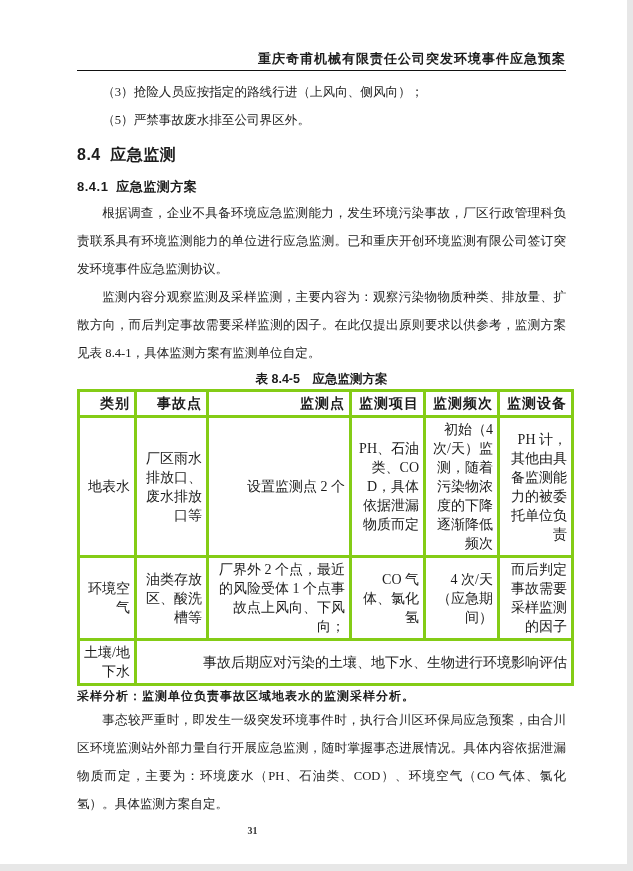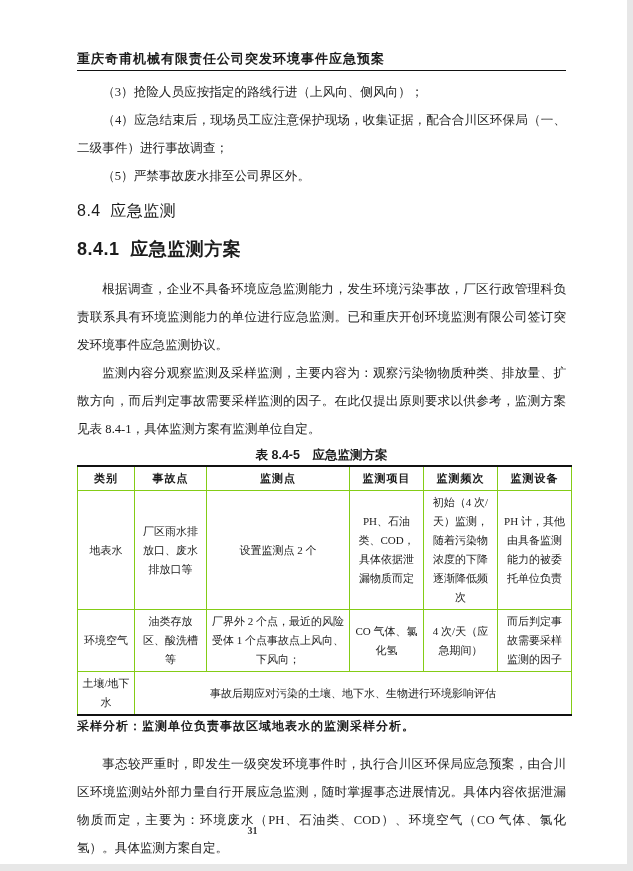--- a/index.html
+++ b/index.html
@@ -17,76 +17,76 @@
   }
   .content {
     position: relative;
     padding: 0 61px 16px 77px; 
   }
   
   .doc-header {
     padding-top: 50px;
     margin: 0 61px 0 77px;
     border-bottom: 1.5px solid #111;
-    text-align: left;
+    text-align: right;
   }
   .doc-header .title {
     font-size: 13px;
     font-weight: bold;
     letter-spacing: 1px;
     line-height: 18px;
     padding-bottom: 2px;
   }
   
   .para {
     font-size: 12.6px;
     line-height: 28px;
     text-indent: 2em;
     text-align: justify;
   }
   .list-block { margin-top: 7px; }
   h1.sec1 {
     font-family: "Liberation Sans", "DejaVu Sans", sans-serif;
-    font-size: 16px; font-weight: normal;
+    font-size: 16px; font-weight: bold;
     margin-top: 9px; line-height: 24px;
     letter-spacing: 0.5px;
   }
   h2.sec2 {
     font-family: "Liberation Sans", "DejaVu Sans", sans-serif;
-    font-size: 18px; font-weight: bold;
-    margin-top: 16px; line-height: 20px;
+    font-size: 13px; font-weight: bold;
+    margin-top: 10px; line-height: 20px;
     letter-spacing: 0.5px;
   }
   .sec-num { margin-right: 0.6em; }
-  .pspace { margin-top: 16px; }
+  .pspace { margin-top: 2px; }
   
   .tbl-caption {
     font-family: "Liberation Sans", "DejaVu Sans", sans-serif;
     font-size: 12.5px; font-weight: bold;
     text-align: center;
     margin-top: 4px;
     line-height: 17px;
   }
   table.mon-table {
     border-collapse: collapse;
     table-layout: fixed;
     width: 494px;
     margin-top: 1px;
     border-top: 2px solid #111;
     border-bottom: 2px solid #111;
     border-left: 1px solid #111;
     border-right: 1px solid #111;
   }
   table.mon-table th, table.mon-table td {
-    border: 1px solid #84cc16;
-    font-size: 11px;
+    border: 3px solid #84cc16;
+    font-size: 14px;
     line-height: 19px;
     padding: 2px 4px;
     vertical-align: middle;
-    text-align: center;
+    text-align: right;
     word-break: break-all;
   }
   table.mon-table th {
     font-family: "Liberation Sans", "DejaVu Sans", sans-serif;
     font-weight: bold;
     height: 22px;
     letter-spacing: 1px;
   }
   tr.row-water  { height: 78px; }
   tr.row-air    { height: 52px; }
@@ -124,21 +124,20 @@
 <div class="page">
 
   <header class="doc-header">
     <div class="title">重庆奇甫机械有限责任公司突发环境事件应急预案</div>
   </header>
 
   <main class="content">
 
     <div class="list-block">
       <p class="para">（3）抢险人员应按指定的路线行进（上风向、侧风向）；</p>
-      <p class="para">（4）应急结束后，现场员工应注意保护现场，收集证据，配合合川区环保局（一、二级事件）进行事故调查；</p>
       <p class="para">（5）严禁事故废水排至公司界区外。</p>
     </div>
 
     <h1 class="sec1"><span class="sec-num">8.4</span><span>应急监测</span></h1>
 
     <h2 class="sec2"><span class="sec-num">8.4.1</span><span>应急监测方案</span></h2>
 
     <p class="para pspace">根据调查，企业不具备环境应急监测能力，发生环境污染事故，厂区行政管理科负责联系具有环境监测能力的单位进行应急监测。已和重庆开创环境监测有限公司签订突发环境事件应急监测协议。</p>
     <p class="para">监测内容分观察监测及采样监测，主要内容为：观察污染物物质种类、排放量、扩散方向，而后判定事故需要采样监测的因子。在此仅提出原则要求以供参考，监测方案见表 8.4-1，具体监测方案有监测单位自定。</p>
 

